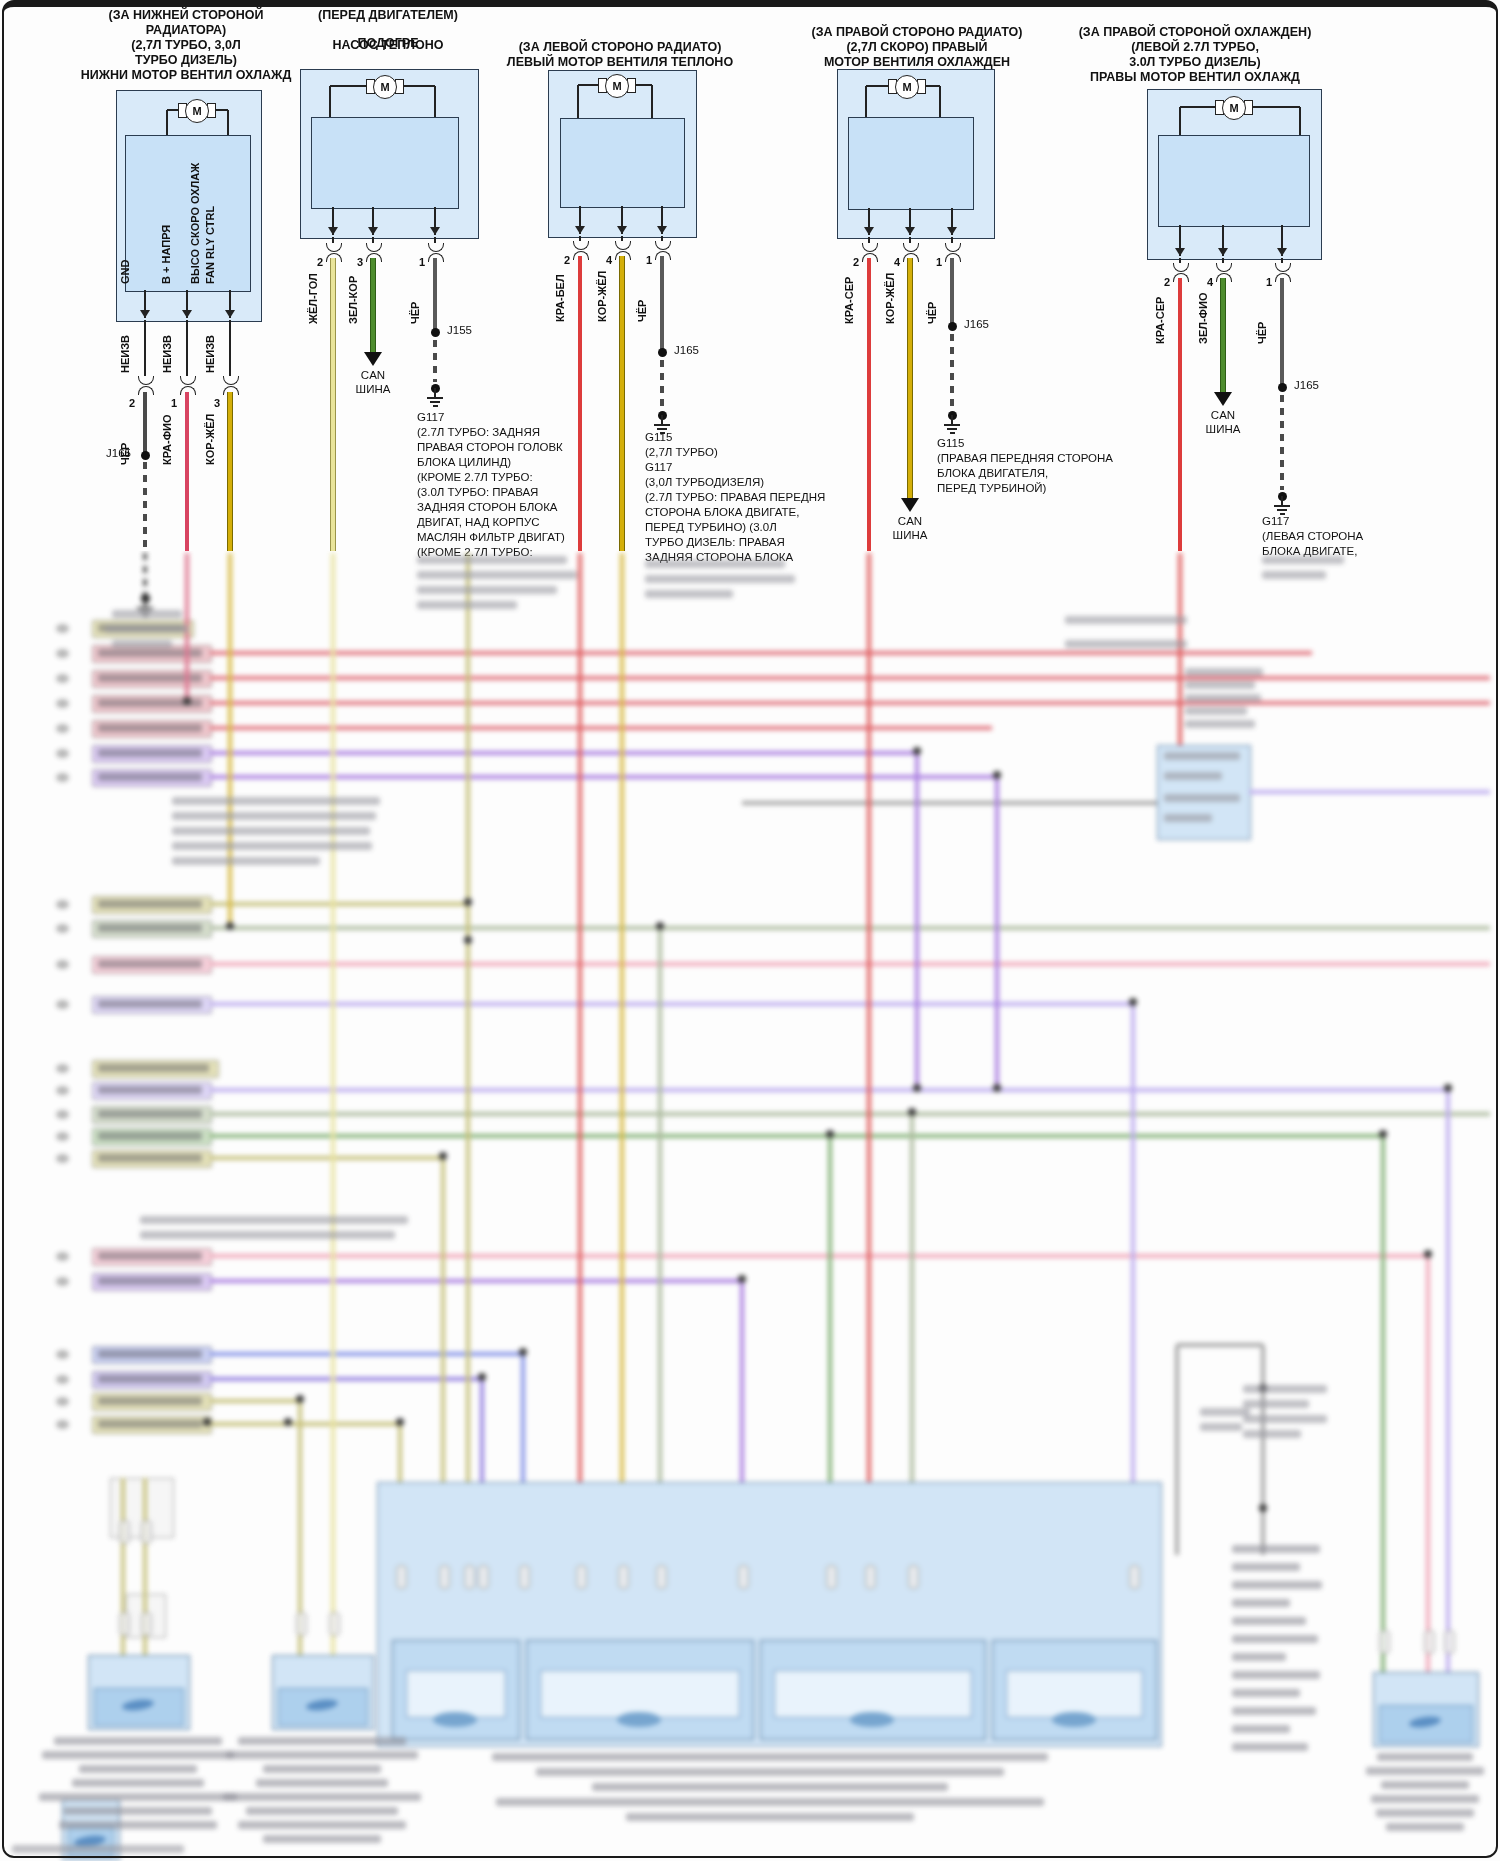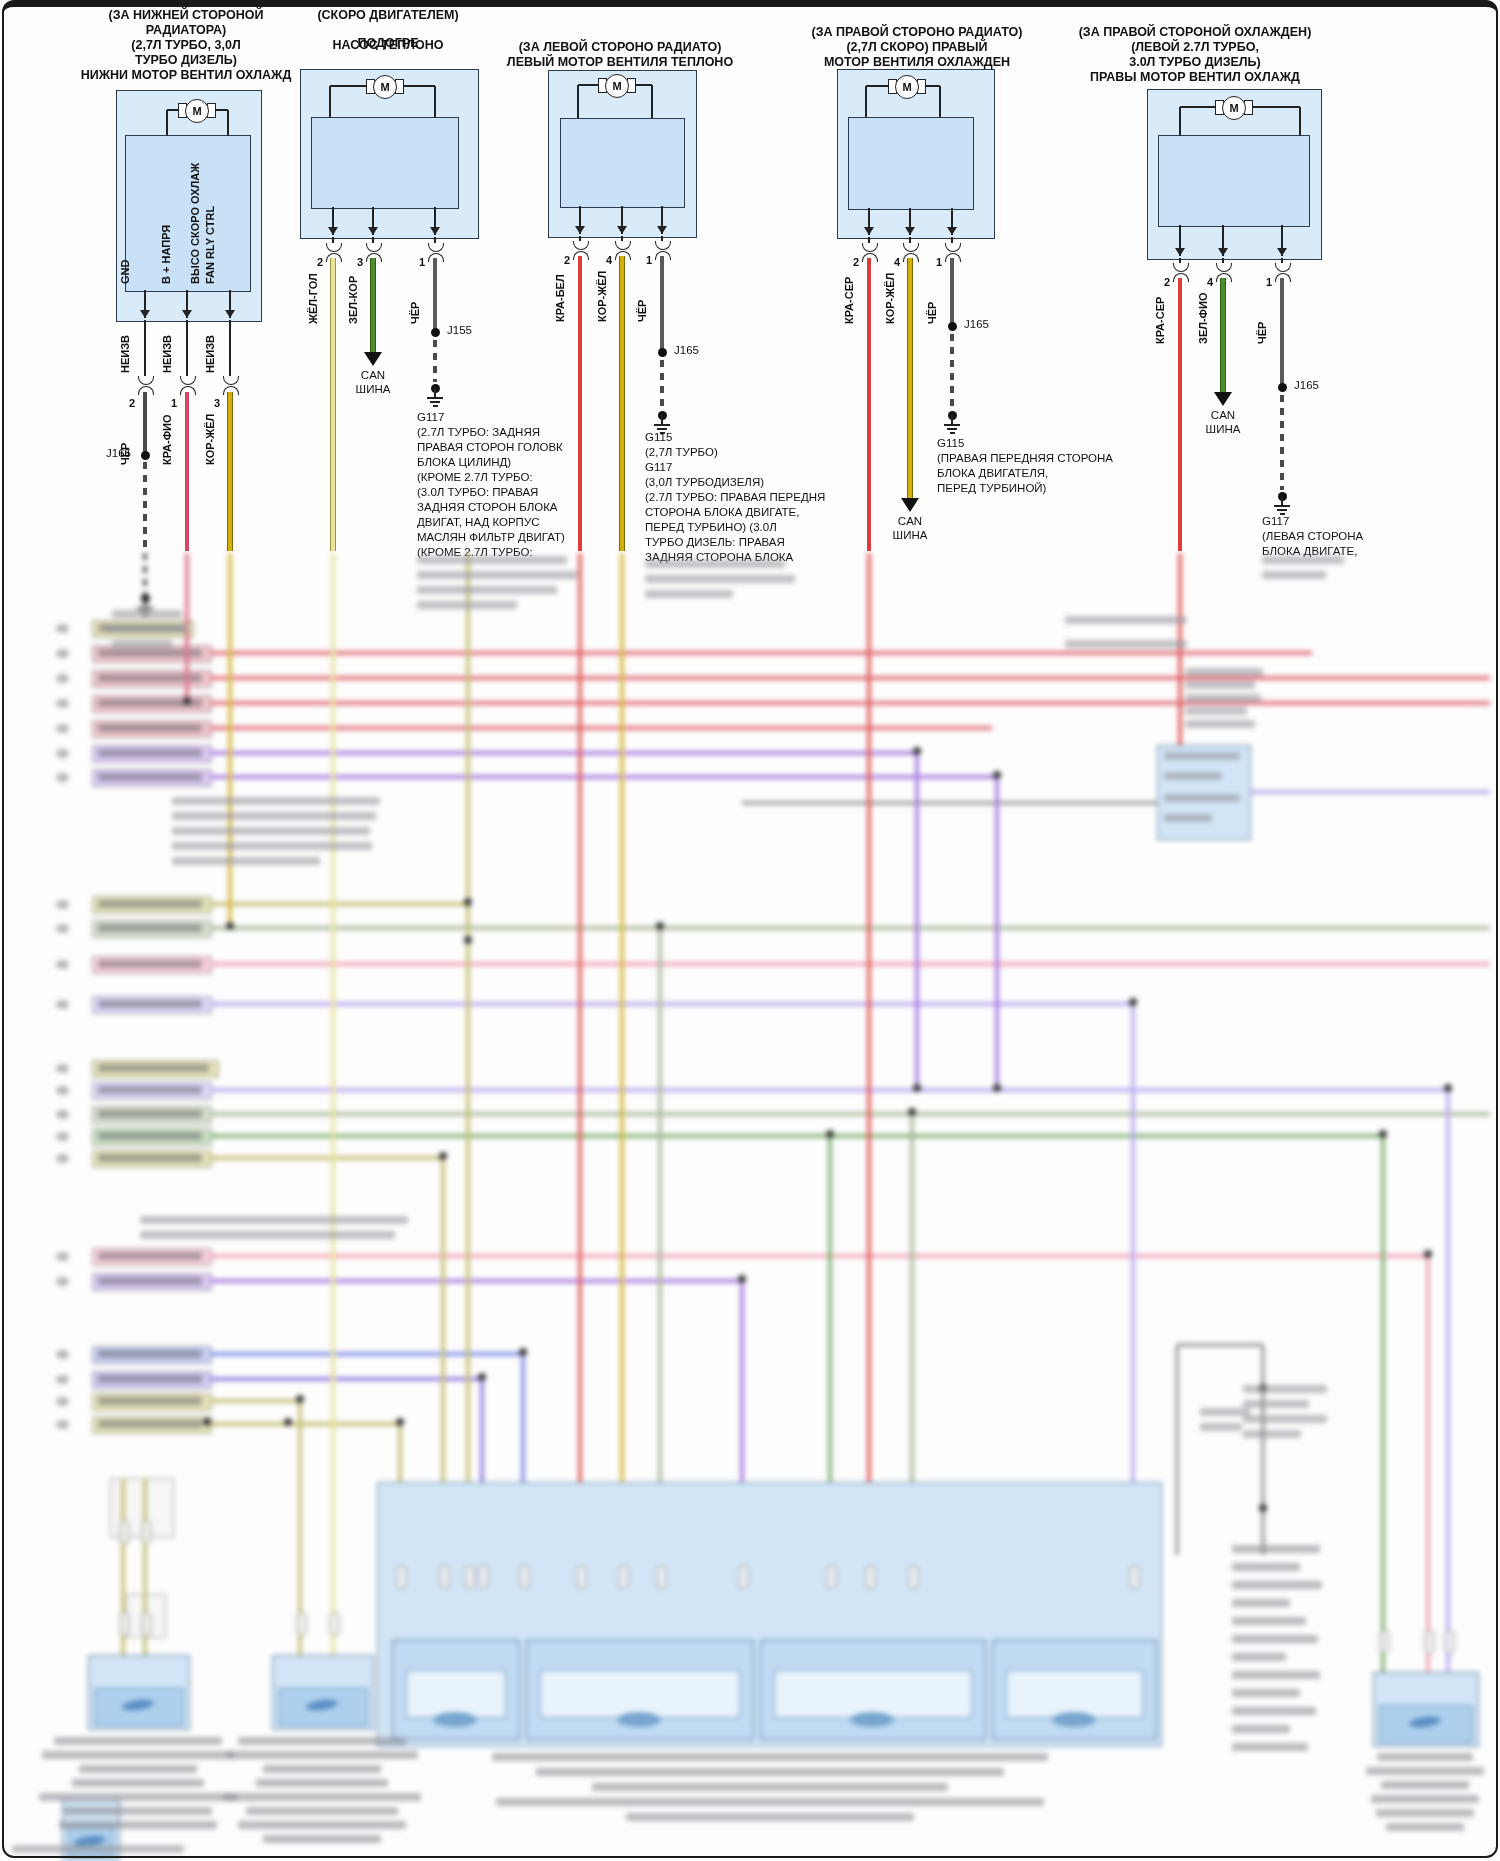--- a/index.html
+++ b/index.html
@@ -72,21 +72,21 @@
       <div class="abs" style="left: 185px; top: 392px; width: 4px; height: 159px; background: rgb(216, 68, 98);"></div>
       <div class="abs ln" style="left: 229px; top: 290px; width: 2px; height: 28px;"></div>
       <div class="abs tri" style="left: 225px; top: 310px; border-left: 5px solid transparent; border-right: 5px solid transparent; border-top: 8px solid rgb(34, 34, 34);"></div>
       <div class="abs ln" style="left: 229px; top: 320px; width: 2px; height: 56px;"></div>
       <div class="abs rot" style="left: 217px; top: 359px;">НЕИЗВ</div>
       <div class="abs" style="left: 223px; top: 376px; width: 14px; height: 8px; border-top: none; border-right: 1.6px solid rgb(34, 34, 34); border-bottom: 1.6px solid rgb(34, 34, 34); border-left: 1.6px solid rgb(34, 34, 34); border-image: initial; border-radius: 0px 0px 14px 14px; background: transparent;"></div>
       <div class="abs" style="left: 223px; top: 386px; width: 14px; height: 8px; border-top: 1.6px solid rgb(34, 34, 34); border-right: 1.6px solid rgb(34, 34, 34); border-bottom: none; border-left: 1.6px solid rgb(34, 34, 34); border-image: initial; border-radius: 14px 14px 0px 0px; background: transparent;"></div>
       <div class="abs num" style="left: 200px; top: 397px; width: 20px;">3</div>
       <div class="abs rot" style="left: 217px; top: 451px;">КОР-ЖЁЛ</div>
       <div class="abs" style="left: 227px; top: 392px; width: 4px; height: 159px; background: rgb(212, 175, 10); border-left: 1px solid rgb(122, 106, 0); border-right: 1px solid rgb(122, 106, 0);"></div>
-      <div class="abs title-line" style="left: 178px; top: 8px; width: 420px;">(СКОРО ДВИГАТЕЛЕМ)</div>
+      <div class="abs title-line" style="left: 178px; top: 8px; width: 420px;">(ПЕРЕД ДВИГАТЕЛЕМ)</div>
       <div class="abs title-line" style="left: 178px; top: 38px; width: 420px;">НАСОС ТЕПЛОНО</div>
       <div class="abs title-line" style="left: 178px; top: 36px; width: 420px;">ПОДОГРЕ</div>
       <div class="abs cbox" style="left: 300px; top: 69px; width: 177px; height: 168px;"></div>
       <div class="abs ibox" style="left: 311px; top: 117px; width: 146px; height: 90px;"></div>
       <div class="abs ln" style="left: 330px; top: 85px; width: 43px; height: 2px;"></div>
       <div class="abs ln" style="left: 329px; top: 86px; width: 2px; height: 31px;"></div>
       <div class="abs ln" style="left: 395px; top: 85px; width: 40px; height: 2px;"></div>
       <div class="abs ln" style="left: 434px; top: 86px; width: 2px; height: 31px;"></div>
       <div class="abs mbr" style="left: 366px; top: 79px;"></div>
       <div class="abs mbr" style="left: 395px; top: 79px;"></div>

